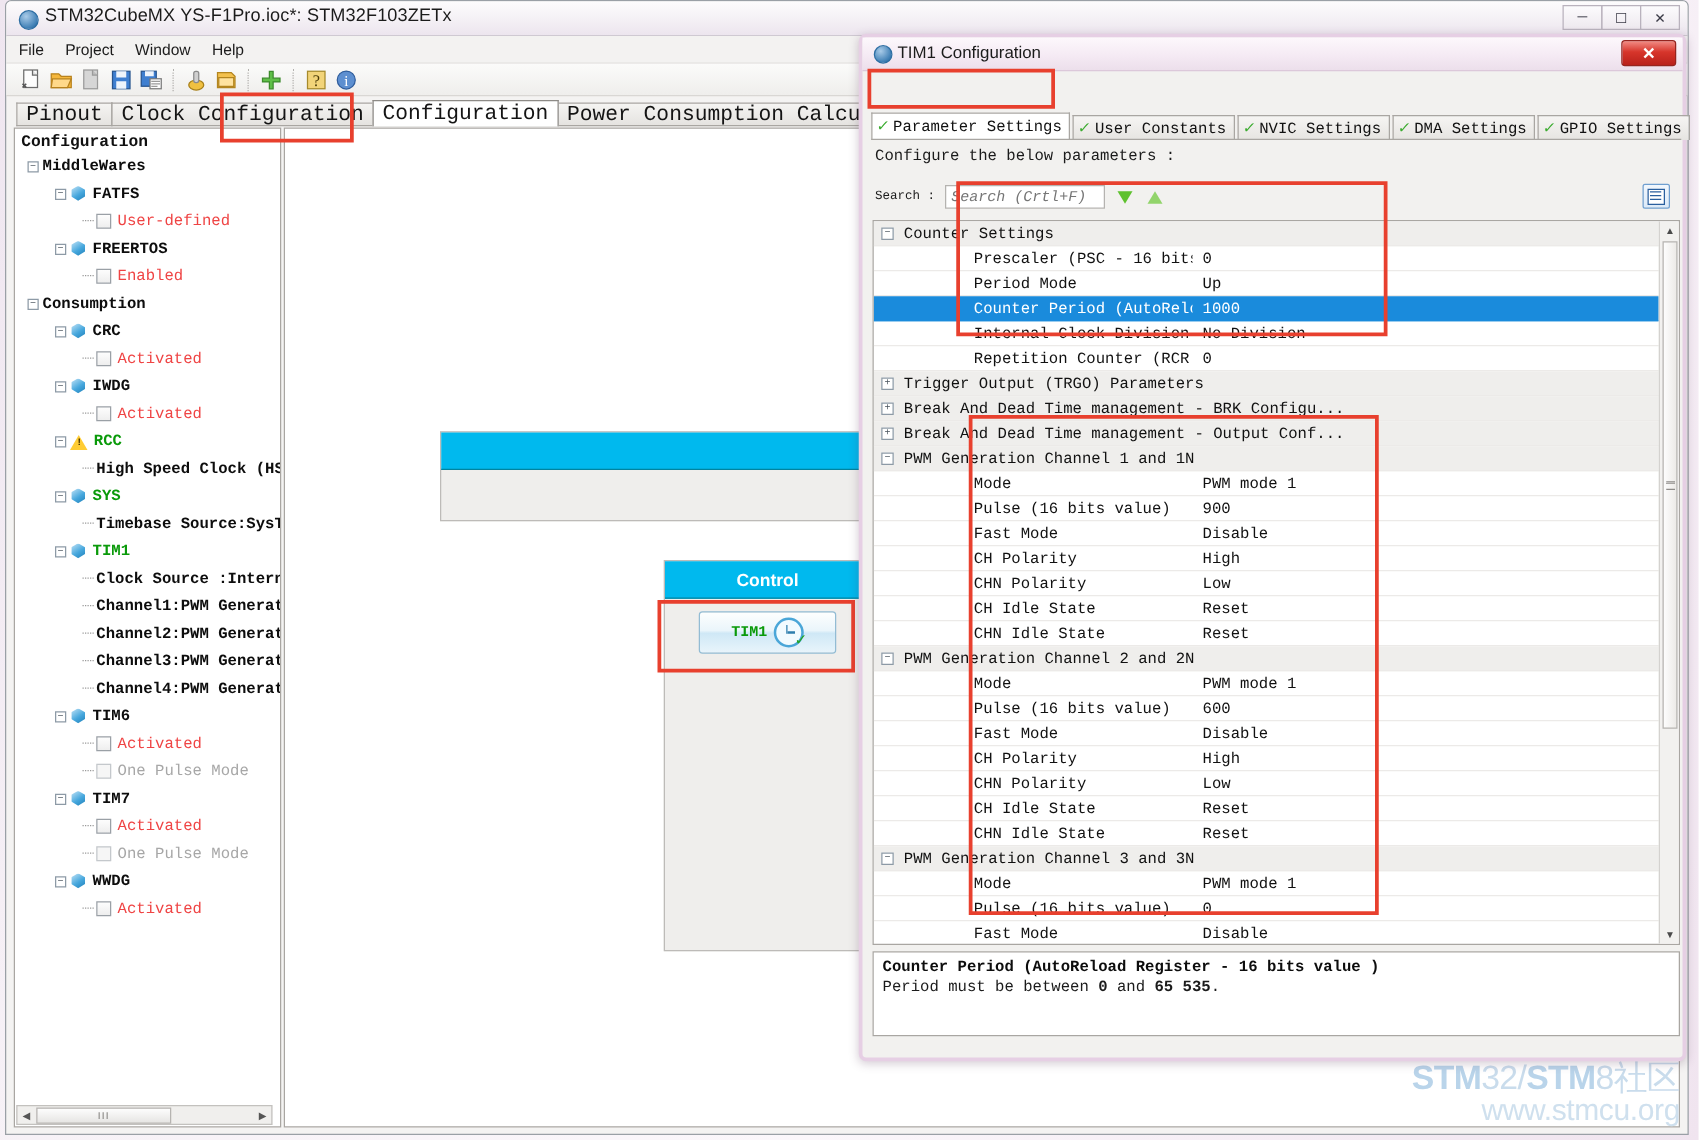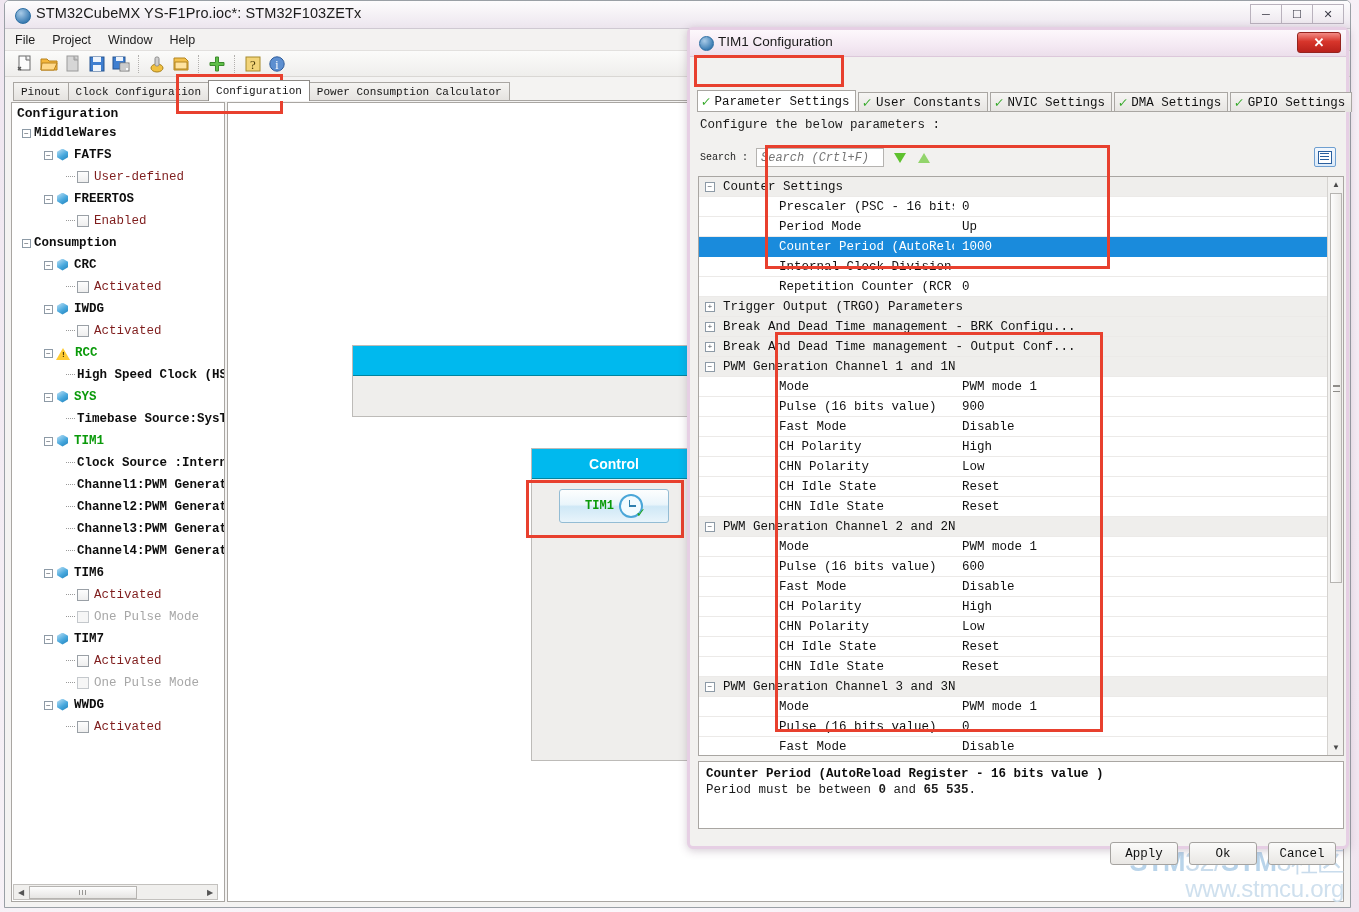--- a/index.html
+++ b/index.html
@@ -61,21 +61,21 @@
     display:flex;align-items:center;padding-left:8px;
   }
   .tbsep{width:1px;height:18px;border-left:1px dotted #b2b0ad;margin:0 5px;}
   .tbicon{width:20px;height:20px;margin:0 2px;position:relative;}
   
   #tabstrip{
     position:absolute;left:8px;top:79px;height:21px;display:flex;align-items:flex-end;
   }
   .tab{
     height:19px;padding:0 7px;display:flex;align-items:center;
-    font-family:"Liberation Mono", monospace;font-size:11px;color:#141414;
+    font-family:"Liberation Mono", monospace;font-size:17px;color:#141414;
     background:linear-gradient(to bottom,#f5f4f2,#e4e2df);
     border:1px solid #a9a6a2;border-bottom:none;margin-right:-1px;
     box-sizing:border-box;white-space:nowrap;
   }
   .tab.active{
     background:#ffffff;height:21px;border-color:#8d8a86;position:relative;z-index:3;
   }
   #tabline{position:absolute;left:8px;top:99px;width:1331px;height:1px;background:#a9a6a2;}
   
   #leftpanel{
@@ -113,21 +113,21 @@
   .warn:after{
     content:"!";position:absolute;left:5px;top:3px;font-size:8px;font-weight:bold;color:#4a3500;
   }
   .cbx{
     width:12px;height:12px;border:1px solid #9aa0a6;background:linear-gradient(#fdfdfd,#eeeeee);
     margin-right:5px;flex:none;box-sizing:border-box;
   }
   .cbx.dim{border-color:#c4c8cc;background:#f6f6f6;}
   .lbl-b{font-weight:bold;color:#0d0d0d;}
   .lbl-g{font-weight:bold;color:#0a9a0a;}
-  .lbl-n{color:#7f1d1d;}
+  .lbl-n{color:#ef4444;}
   .lbl-dim{color:#a7a7a7;}
   
   #lscroll{
     position:absolute;left:8px;top:883px;width:205px;height:16px;
     background:#f0efed;border:1px solid #c3c1be;box-sizing:border-box;display:flex;align-items:center;
   }
   .sbtn{width:14px;height:14px;display:flex;align-items:center;justify-content:center;font-size:8px;color:#555;}
   #lthumb{
     width:108px;height:13px;margin-left:1px;
     background:linear-gradient(to bottom,#fdfdfd,#e6e5e3);border:1px solid #b6b4b1;
@@ -607,20 +607,21 @@
         <div class="prow">
           <span class="pname">Period Mode</span>
           <span class="pval">Up</span>
         </div>
         <div class="prow sel">
           <span class="pname">Counter Period (AutoReload Regis...</span>
           <span class="pval">1000</span>
         </div>
         <div class="prow">
           <span class="pname">Internal Clock Division (CKD)</span>
+          <span class="pval">No Division</span>
         </div>
         <div class="prow">
           <span class="pname">Repetition Counter (RCR - 8 bits...</span>
           <span class="pval">0</span>
         </div>
         <div class="prow group">
           <span class="pexp">+</span>
           <span>Trigger Output (TRGO) Parameters</span>
         </div>
         <div class="prow group">
@@ -719,24 +720,19 @@
         </div>
       <div class="arw" style="position:absolute;bottom:0;left:0;">▼</div>
     </div>
   </div>
 
   <div id="helpbox">
     <div id="helptitle">Counter Period (AutoReload Register - 16 bits value )</div>
     <div id="helpbody"><span>Period must be between </span><b>0</b><span> and </span><b>65 535</b><span>.</span></div>
   </div>
 
-  <div id="dlgbuttons">
-    <div class="dbtn">Apply</div>
-    <div class="dbtn">Ok</div>
-    <div class="dbtn">Cancel</div>
-  </div>
 </div>
 
 <div class="ann" style="left:694px;top:55px;width:150px;height:32px;"></div>
 
 <div class="ann" style="left:765px;top:145px;width:345px;height:124px;"></div>
 
 <div class="ann" style="left:775px;top:332px;width:328px;height:400px;"></div>
 
 </body></html>

